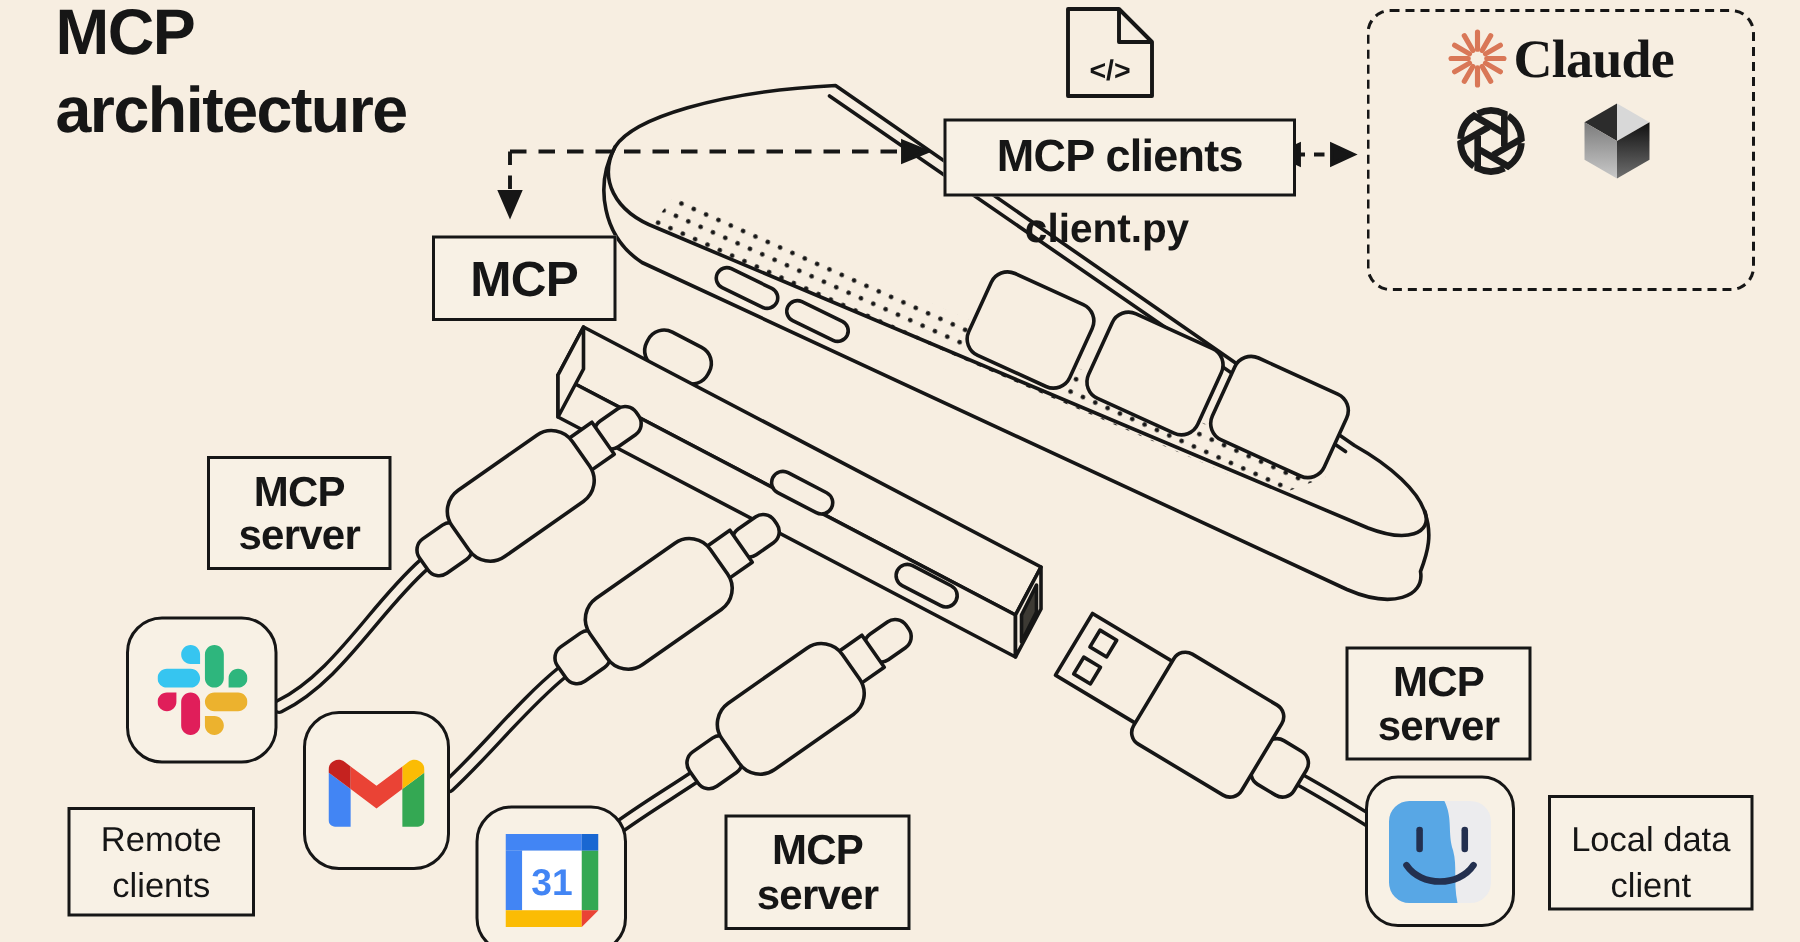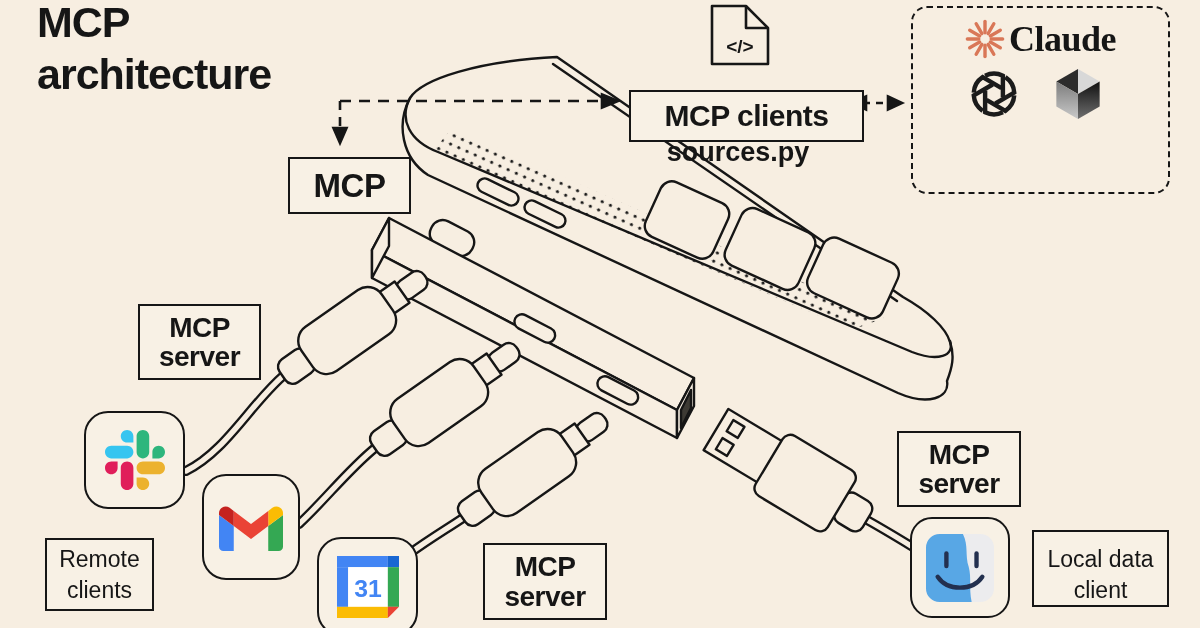--- a/index.html
+++ b/index.html
@@ -6,37 +6,37 @@
   .stage{position:relative;width:1200px;height:628px;background:#f7eee1;overflow:hidden;
          font-family:"Liberation Sans",sans-serif;color:#161616;}
   .art{position:absolute;left:0;top:0;width:1200px;height:628px;}
   .title{position:absolute;left:37px;top:-4px;font-size:43px;line-height:1.22;font-weight:600;
          letter-spacing:-1px;white-space:pre-line;}
   .lbox{position:absolute;background:#f8f1e5;border:2.5px solid #161616;display:flex;
         flex-direction:column;align-items:center;justify-content:center;text-align:center;
         font-weight:600;letter-spacing:-0.5px;box-sizing:border-box;}
   .lbox .ln{display:block;}
   #mcp-box{left:288px;top:157px;width:123px;height:57px;font-size:33px;}
-  #clients-box{left:629px;top:90px;width:235px;height:52px;font-size:30px;}
+  #clients-box{left:629px;top:79px;width:235px;height:52px;font-size:30px;}
   #clientpy{position:absolute;left:629px;top:137px;width:218px;text-align:center;
             font-size:27px;font-weight:600;}
   #hosts{position:absolute;left:911px;top:6px;width:259px;height:188px;
          border:2.5px dashed #161616;border-radius:16px;box-sizing:border-box;}
   .claude-row{position:absolute;left:0;right:0;top:10px;display:flex;align-items:center;
               justify-content:center;gap:4px;}
   .claude-word{font-family:"Liberation Serif",serif;font-size:36px;font-weight:600;letter-spacing:-0.5px;}
   .host-logo{position:absolute;}
   #openai-logo{left:57px;top:62px;}
   #cursor-logo{left:137px;top:58px;}
   .server{font-size:28px;line-height:1.05;}
   #server1{left:138px;top:304px;width:123px;height:76px;}
   #server2{left:483px;top:543px;width:124px;height:77px;}
   #server3{left:897px;top:431px;width:124px;height:76px;}
   .small{font-size:23px;line-height:1.32;font-weight:500;letter-spacing:0;}
-  #remote{left:45px;top:538px;width:109px;height:73px;}
+  #remote{left:45px;top:538px;width:125px;height:73px;}
   #local{left:1032px;top:530px;width:137px;height:77px;justify-content:flex-end;}
   .tile{position:absolute;background:#f8f1e5;border:2.5px solid #161616;border-radius:24px;
         display:flex;align-items:center;justify-content:center;box-sizing:border-box;}
   #tile-slack{left:84px;top:411px;width:101px;height:98px;}
   #tile-gmail{left:202px;top:474px;width:98px;height:106px;}
   #tile-calendar{left:317px;top:537px;width:101px;height:99px;}
   #tile-finder{left:910px;top:517px;width:100px;height:101px;border-radius:22px;}
 </style>
 </head>
 <body>
@@ -151,21 +151,21 @@
   <div class="title">MCP
 architecture</div>
 
   <div class="lbox" id="mcp-box">
     <span class="ln">MCP</span>
   </div>
 
   <div class="lbox" id="clients-box">
     <span class="ln">MCP clients</span>
   </div>
-  <div id="clientpy">sources.py</div>
+  <div id="clientpy">client.py</div>
 
   <div id="hosts">
     <div class="claude-row">
       <svg width="40" height="40" viewBox="-21 -21 42 42">
         <g stroke="#D97757" stroke-width="3.6" stroke-linecap="round">
           <line x1="0" y1="-6.5" x2="0" y2="-18.5"></line>
           <line x1="0" y1="-6.5" x2="0" y2="-18.5" transform="rotate(30)"></line>
           <line x1="0" y1="-6.5" x2="0" y2="-18.5" transform="rotate(60)"></line>
           <line x1="0" y1="-6.5" x2="0" y2="-18.5" transform="rotate(90)"></line>
           <line x1="0" y1="-6.5" x2="0" y2="-18.5" transform="rotate(120)"></line>

